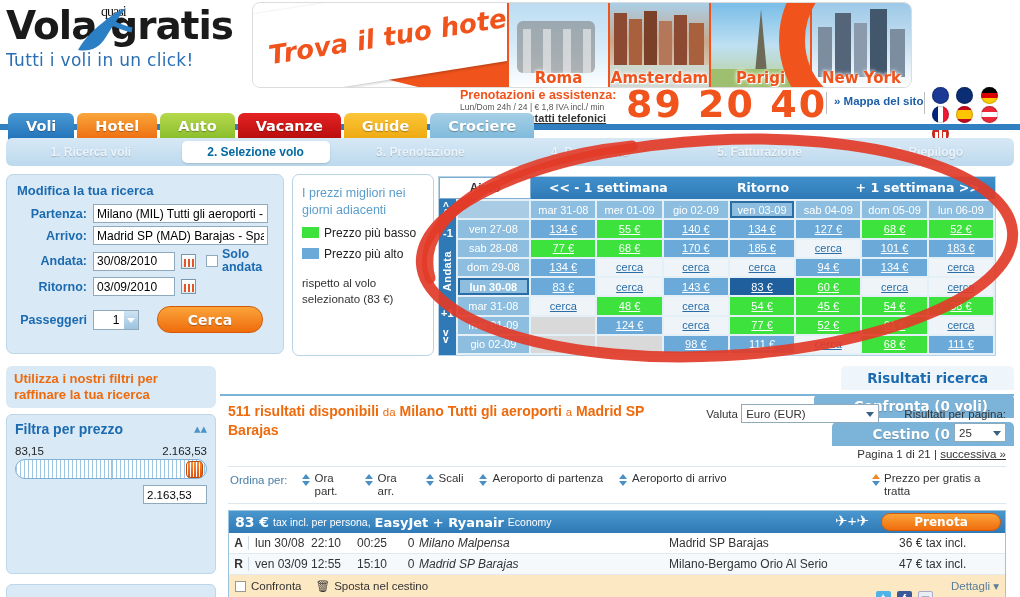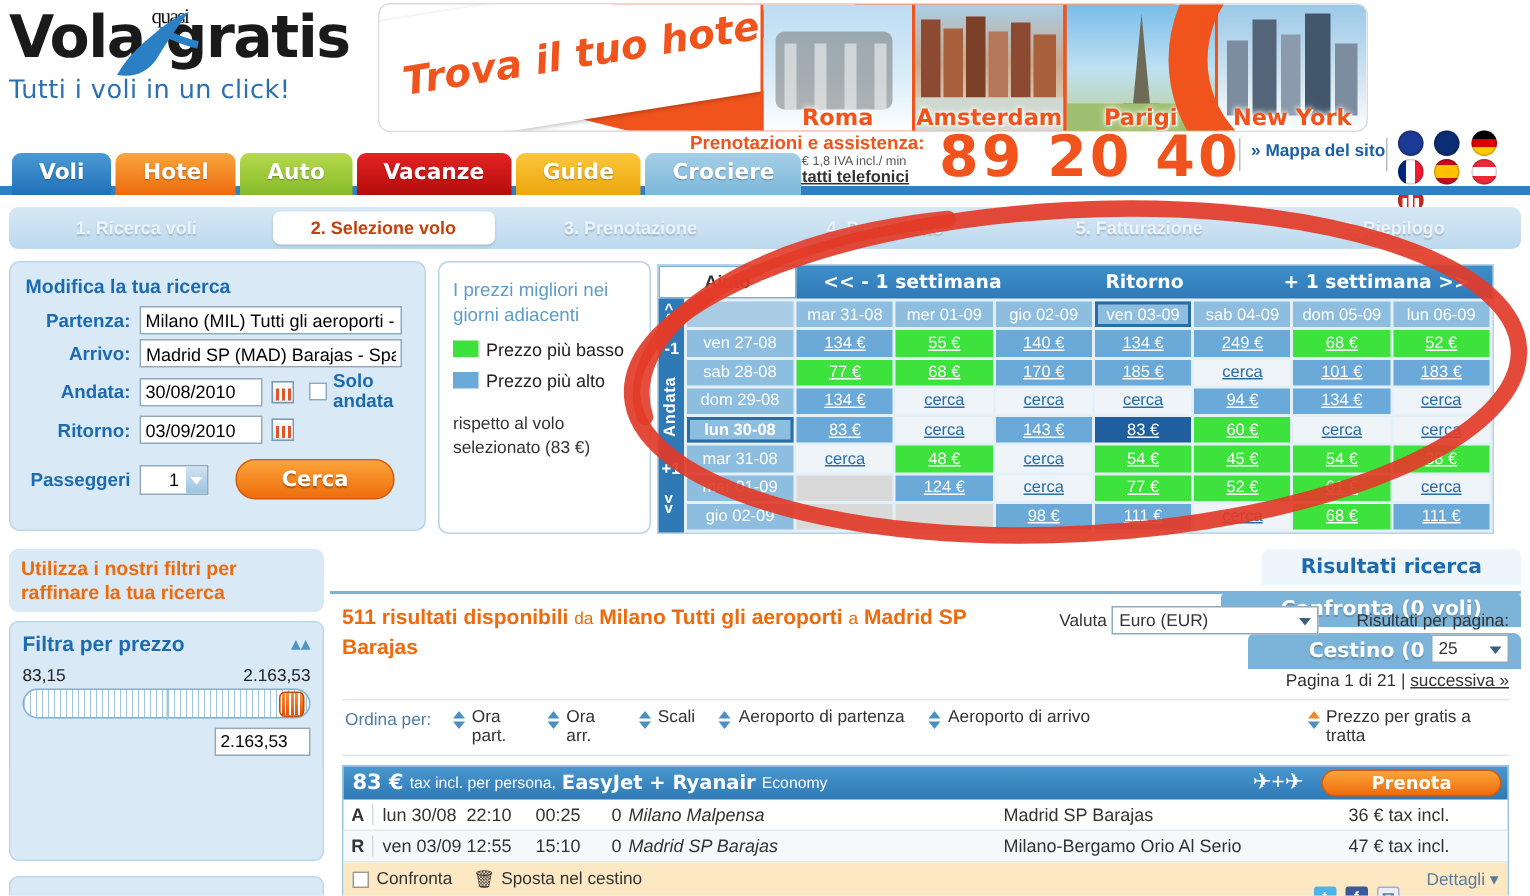--- a/index.html
+++ b/index.html
@@ -67,39 +67,39 @@
   .f-fr { background:linear-gradient(90deg,#00267f 33%,#fff 33%,#fff 66%,#f31830 66%); }
   .f-es { background:linear-gradient(#c60b1e 25%,#ffc400 25%,#ffc400 75%,#c60b1e 75%); }
   .f-at { background:linear-gradient(#ed2939 33%,#fff 33%,#fff 66%,#ed2939 66%); }
   .f-ch { background:#d52b1e; position:relative; }
   .f-ch:after { content:""; position:absolute; left:7px; top:3px; width:3px; height:11px;
                 background:#fff; box-shadow:-4px 4px 0 #fff, 4px 4px 0 #fff; }
 
   
   #nav { position:absolute; left:0; top:98px; width:1020px; height:32px; }
   .nav-underline { position:absolute; left:0; top:26px; width:1020px; height:6px; background:#2f7fc1; }
-  .nav-tabs { position:absolute; left:8px; top:4px; display:flex; gap:3px;align-items:flex-end; }
+  .nav-tabs { position:absolute; left:8px; top:15px; display:flex; gap:3px;align-items:flex-end; }
   .nav-tab { height:28px; line-height:27px; padding:0 18px; border-radius:6px 6px 0 0;
              color:#fff; font-weight:bold; font-size:14.5px; cursor:pointer;
              font-family:"DejaVu Sans", sans-serif; text-shadow:0 1px 1px rgba(0,0,0,.3); }
   .t-voli { background:linear-gradient(#4a9ad4,#1f70b8); }
   .t-hotel { background:linear-gradient(#f9a battery,#ef6a10); background:linear-gradient(#f9a63c,#ee6a0d); }
   .t-auto { background:linear-gradient(#b6d94c,#86bb2a); }
   .t-vacanze { background:linear-gradient(#e52222,#b50c0c); }
   .t-guide { background:linear-gradient(#fcc63a,#eda70d); }
   .t-crociere { background:linear-gradient(#a5cfe6,#7cb8da); }
 
   
   #steps { position:absolute; left:6px; top:138px; width:1008px; height:28px;
            background:linear-gradient(#d7e8f5,#bcd9ee); border-radius:6px; display:flex;
            align-items:center; }
   .step { flex:1; text-align:center; font-size:12px; color:#fff; font-weight:bold;
           text-shadow:0 1px 1px rgba(0,0,0,.18); cursor:pointer; }
   .step.inactive { color:#eaf3fa; }
-  .step.active { background:#fff; color:#c2410c; border-radius:5px; margin:0 6px;
+  .step.active { background:#fff; color:#0369a1; border-radius:5px; margin:0 6px;
                  padding:4px 15px; box-shadow:0 1px 2px rgba(0,0,0,.15); text-shadow:none; flex:0 0 148px; }
 
   
   #searchbox { position:absolute; left:6px; top:174px; width:278px; height:180px;
                background:#d9e9f6; border:1px solid #bcd6ea; border-radius:7px; }
   .sb-title { color:#1c6bb0; font-weight:bold; font-size:13px; margin:8px 0 6px 10px; }
   .sb-row { display:flex; align-items:center; margin:3px 0 3px 0; }
   .sb-lbl { width:86px; text-align:right; color:#1c6bb0; font-weight:bold;
             font-size:12.5px; padding-right:6px; }
   .sb-inp { border:1px solid #8fa9bd; background:#fff; height:19px; font-size:12px;
@@ -456,21 +456,21 @@
         <th class="cd">dom 05-09</th>
         <th class="cd">lun 06-09</th>
       </tr>
 
       <tr>
         <td class="rd">ven 27-08</td>
         <td class="cell c-blue"><a href="#">134 €</a></td>
         <td class="cell c-green"><a href="#">55 €</a></td>
         <td class="cell c-blue"><a href="#">140 €</a></td>
         <td class="cell c-blue"><a href="#">134 €</a></td>
-        <td class="cell c-blue"><a href="#">249 €</a></td>
+        <td class="cell c-blue"><a href="#">127 €</a></td>
         <td class="cell c-green"><a href="#">68 €</a></td>
         <td class="cell c-green"><a href="#">52 €</a></td>
       </tr>
 
       <tr>
         <td class="rd">sab 28-08</td>
         <td class="cell c-green"><a href="#">77 €</a></td>
         <td class="cell c-green"><a href="#">68 €</a></td>
         <td class="cell c-blue"><a href="#">170 €</a></td>
         <td class="cell c-blue"><a href="#">185 €</a></td>

